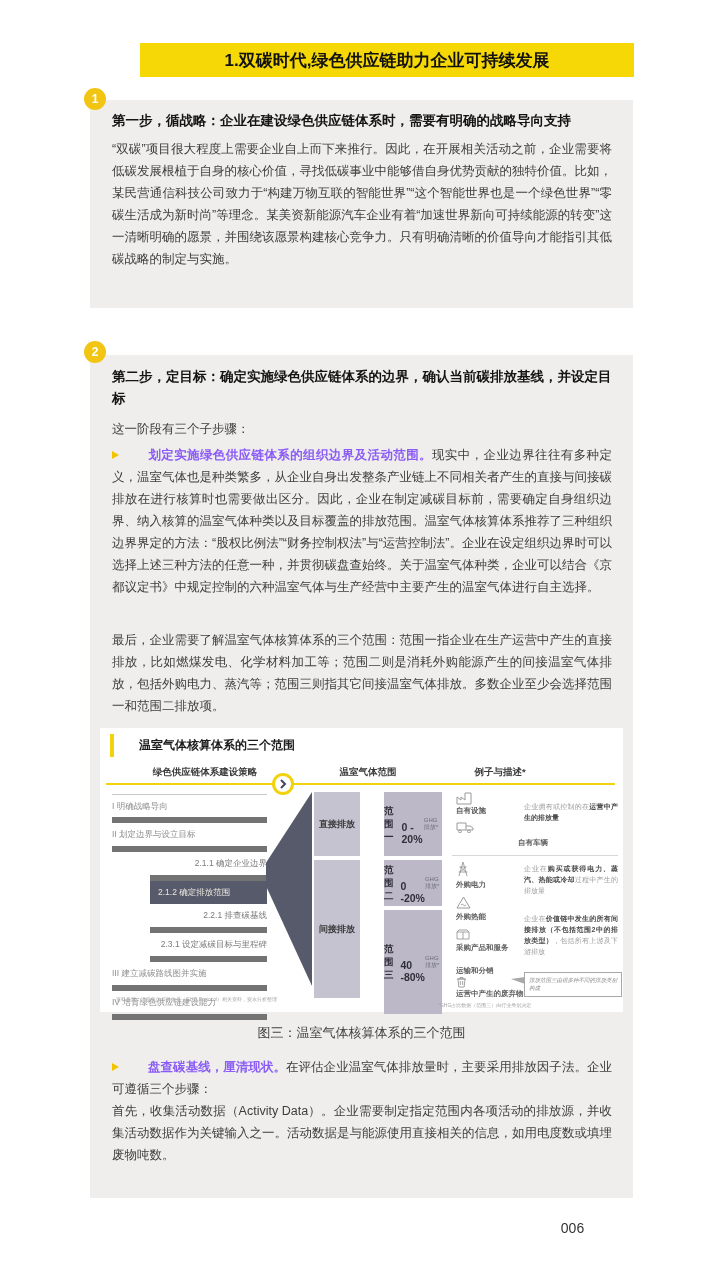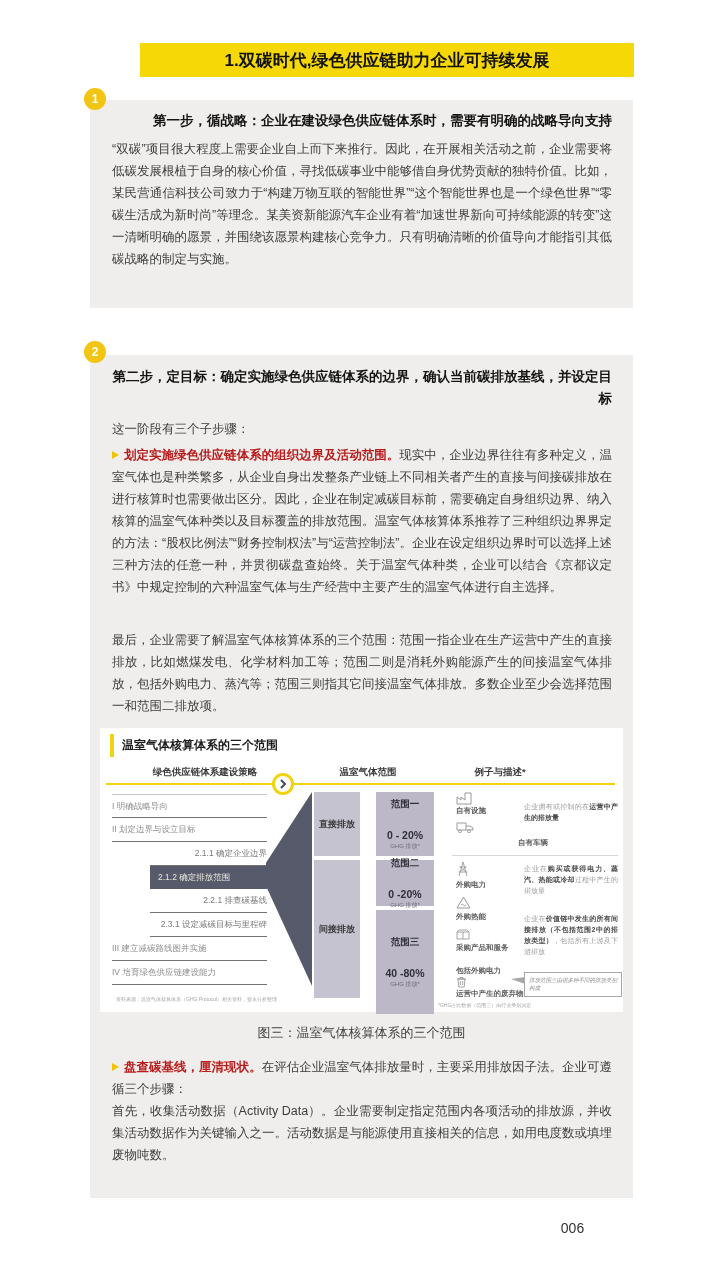--- a/index.html
+++ b/index.html
@@ -7,49 +7,49 @@
         font-family:"Liberation Sans","DejaVu Sans",sans-serif;color:#3d3d3d;}
   .banner{position:absolute;left:140px;top:43px;width:494px;height:34px;background:#F5D806;
           display:flex;align-items:center;justify-content:center;font-size:17px;font-weight:bold;color:#111;}
   .card{position:absolute;left:90px;width:543px;background:#EFEEEC;}
   .card1{top:100px;height:208px;}
   .card2{top:355px;height:843px;}
   .badge{position:absolute;width:22px;height:22px;border-radius:50%;background:#F2C512;color:#fff;
          font-size:12px;font-weight:bold;display:flex;align-items:center;justify-content:center;z-index:3;}
   .badge1{left:84px;top:88px;}
   .badge2{left:84px;top:341px;}
-  .tblock{position:absolute;left:112px;width:500px;text-align:right;}
+  .tblock{position:absolute;left:112px;width:500px;}
   .sec-title{font-size:13.5px;font-weight:bold;color:#141414;line-height:22px;}
   .body{font-size:12.5px;line-height:22px;text-align:justify;color:#3d3d3d;}
-  .lead{font-weight:bold;color:#b91c1c;}
+  .lead{font-weight:bold;color:#8b5cf6;margin-left:24px;}
   .tri{display:inline-block;width:0;height:0;border-left:7px solid #F2C400;
        border-top:4.5px solid transparent;border-bottom:4.5px solid transparent;margin-right:5px;}
   
   .figure{position:absolute;left:100px;top:728px;width:523px;height:284px;background:#fff;}
   .fig-title{position:absolute;left:10px;top:6px;font-size:12px;font-weight:bold;color:#1c1c1c;
-             border-left:4px solid #F2D10D;padding:3px 0 3px 8px;}
+             border-left:4px solid #F2D10D;padding:3px 0 3px 25px;}
   .fig-head{position:absolute;top:38px;font-size:9.5px;font-weight:bold;color:#3a3a3a;text-align:center;}
   .fh1{left:20px;width:170px;} .fh2{left:208px;width:120px;} .fh3{left:340px;width:120px;}
   .fig-line{position:absolute;left:6px;top:55px;width:509px;height:2px;background:#F2D10D;}
   .connector{position:absolute;left:172px;top:45px;width:22px;height:22px;border-radius:50%;
              background:#fff;border:3px solid #F2D10D;box-sizing:border-box;z-index:2;
              display:flex;align-items:center;justify-content:center;}
   .strategy{position:absolute;left:12px;top:66px;width:155px;font-size:8.5px;}
-  .srow{height:23px;line-height:23px;border-bottom:1px solid #737373;color:#8e8e8e;white-space:nowrap;overflow:hidden;}
+  .srow{height:23px;line-height:23px;border-bottom:6px solid #737373;color:#8e8e8e;white-space:nowrap;overflow:hidden;}
   .srow.first{border-top:1px solid #c8c8c8;height:22px;line-height:22px;}
   .srow.sub{margin-left:38px;color:#7a7a7a;text-align:right;}
   .srow.sel{margin-left:38px;background:#575A6B;color:#EAE8DE;border-bottom:none;padding-left:8px;}
   .src-note{position:absolute;left:16px;top:268px;font-size:5px;color:#a6a6a6;}
   .wedge{position:absolute;left:166px;top:64px;width:46px;height:194px;background:#575A6B;
          clip-path:polygon(0 36.5%,100% 0,100% 100%,0 48.5%);}
   .typebox{position:absolute;left:214px;width:46px;background:#C6C3D0;display:flex;align-items:center;
            justify-content:center;font-size:9px;font-weight:bold;color:#3a3a3a;}
   .direct{top:64px;height:64px;} .indirect{top:132px;height:138px;}
-  .scopebox{position:absolute;left:276px;width:58px;background:#BCB8C8;display:flex;flex-direction:column;
-            align-items:center;justify-content:center;color:#2f2f38;text-align:center;}
+  .scopebox{position:absolute;left:284px;width:58px;background:#BCB8C8;display:flex;flex-direction:row;
+            align-items:center;justify-content:center;color:#2f2f38;}
   .scope1{top:64px;height:64px;} .scope2{top:132px;height:46px;} .scope3{top:182px;height:104px;}
   .scopebox .nm{font-size:9.5px;font-weight:bold;} .scopebox .pc{font-size:10.5px;font-weight:bold;margin-top:18px;}
   .scopebox .un{font-size:6px;color:#6d6d78;margin-top:1px;}
   .ex{position:absolute;left:356px;width:92px;font-size:7.5px;font-weight:bold;color:#5f5f5f;white-space:nowrap;}
   .exicon{position:absolute;left:356px;}
   .divider{position:absolute;left:352px;width:166px;height:1px;background:#d7d7d7;}
   .desc{position:absolute;left:424px;width:94px;font-size:7px;line-height:1.55;color:#9a9a9a;text-align:justify;}
   .desc b{color:#4c4c4c;}
   .callout{position:absolute;left:424px;top:244px;width:88px;border:1px solid #a8a8a8;padding:3px 4px;
            font-size:5.5px;font-style:italic;color:#8b8b8b;line-height:1.5;background:#fff;}
@@ -161,21 +161,21 @@
           <path d="M5 9 q1.2 -1.6 2.5 0 q1.3 1.6 2.5 0" fill="none" stroke="#9a9a9a" stroke-width="0.9"></path>
         </svg>
     </div>
     <div class="ex" style="top:184px;">外购热能</div>
     <div class="exicon" style="top:201px;">
       <svg width="14" height="11" viewBox="0 0 14 11">
           <path d="M1 3 h12 v7 h-12 z M1 3 l2 -2 h8 l2 2 M7 3 v7" fill="none" stroke="#9a9a9a" stroke-width="0.9"></path>
         </svg>
     </div>
     <div class="ex" style="top:215px;">采购产品和服务</div>
-    <div class="ex" style="top:238px;">包括外购电力</div>
+    <div class="ex" style="top:238px;">运输和分销</div>
     <div class="exicon" style="top:248px;">
       <svg width="11" height="12" viewBox="0 0 11 12">
           <path d="M2 3 h7 l-0.8 8 h-5.4 z M1 3 h9 M4 3 v-1.5 h3 V3 M4.3 5 v4 M6.7 5 v4" fill="none" stroke="#9a9a9a" stroke-width="0.9"></path>
         </svg>
     </div>
     <div class="ex" style="top:261px;">运营中产生的废弃物</div>
 
     <div class="desc" style="top:74px;">
       <span>企业拥有或控制的在</span><b>运营中产生的排放量</b><span></span>
     </div>

